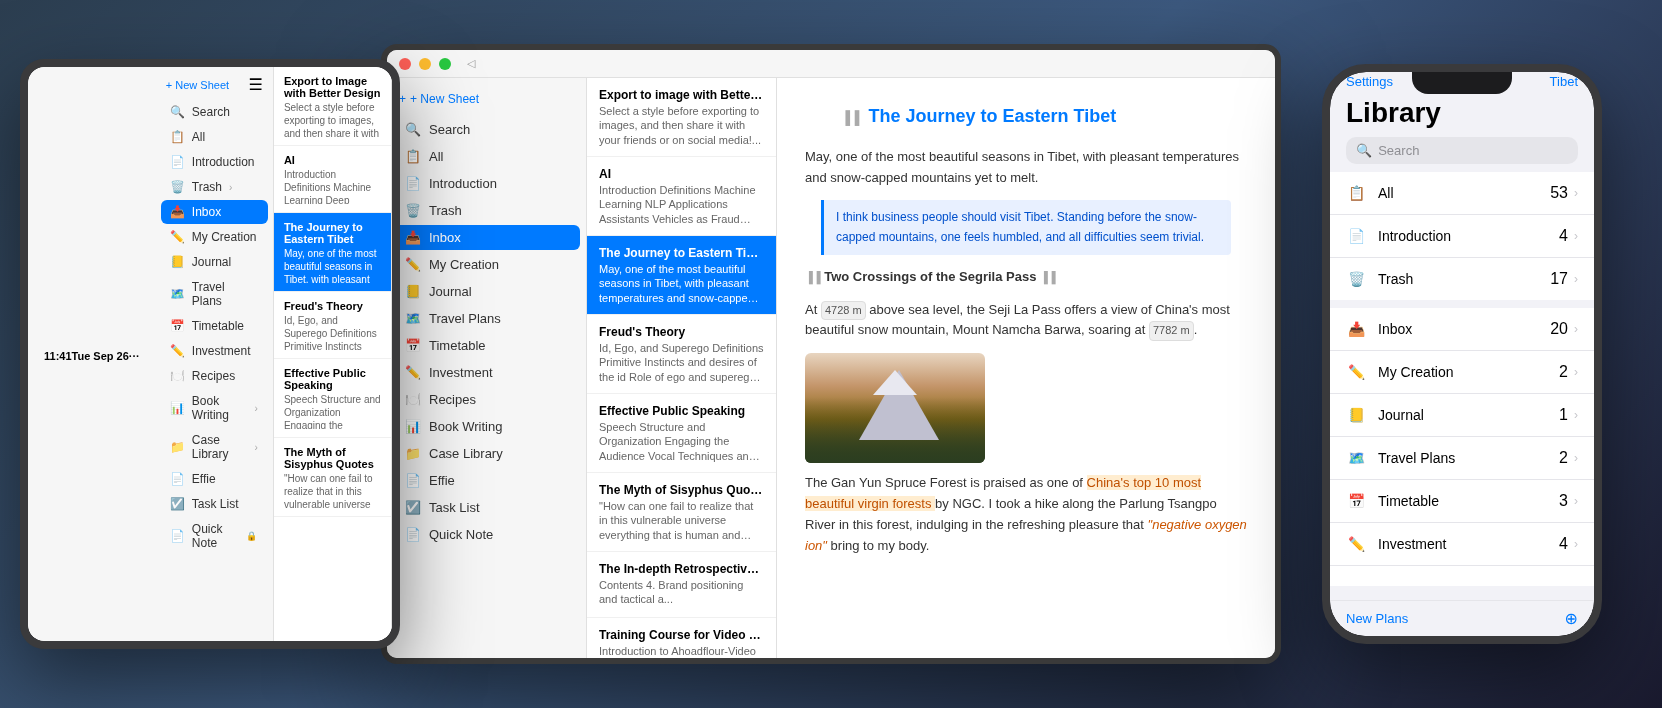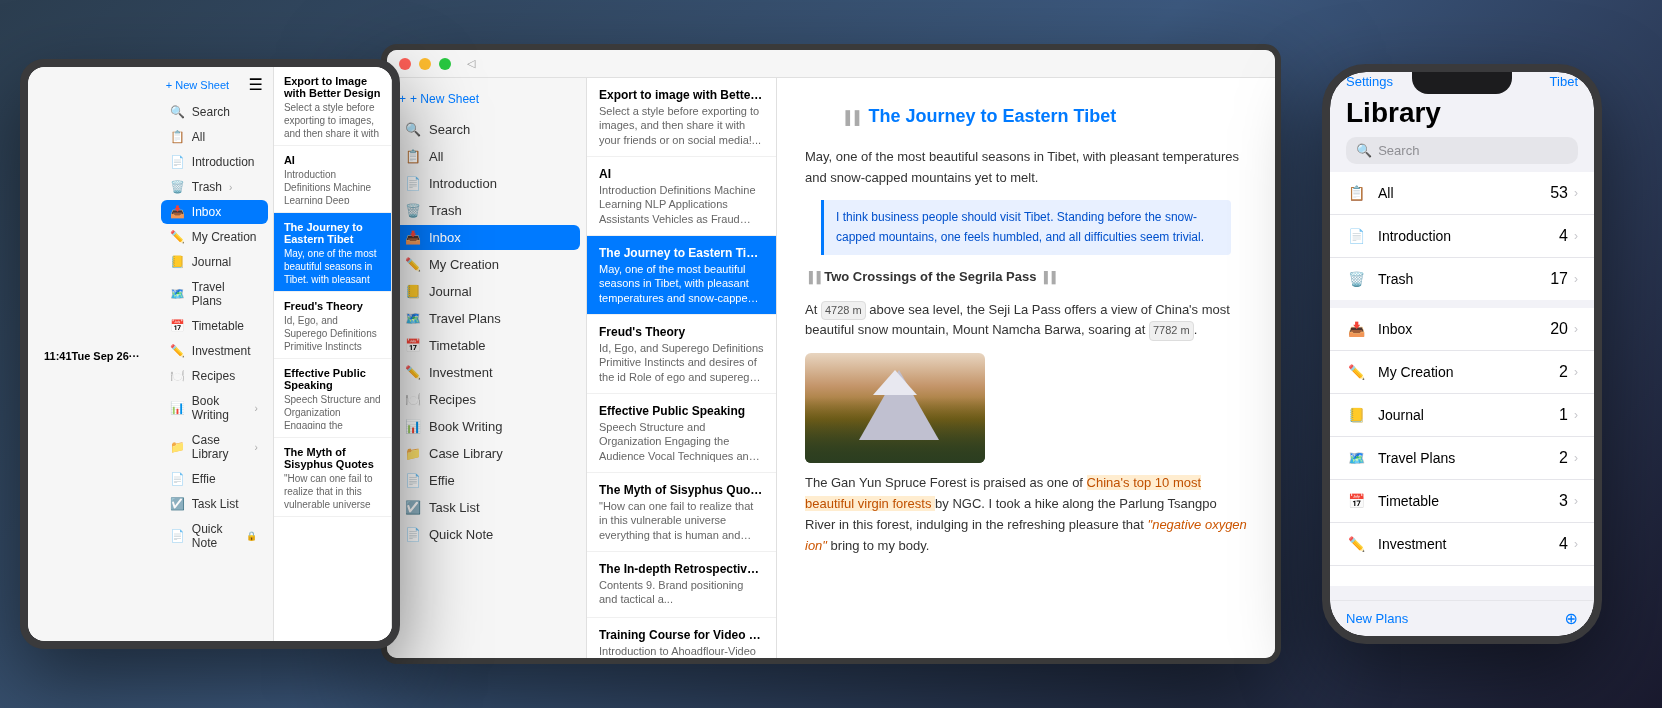--- a/index.html
+++ b/index.html
@@ -738,21 +738,21 @@
           <div class="mac-note-item">
             <div class="mac-note-title">Effective Public Speaking</div>
             <div class="mac-note-preview">Speech Structure and Organization Engaging the Audience Vocal Techniques and onco Vocal Techniques and Delive...</div>
           </div>
           <div class="mac-note-item">
             <div class="mac-note-title">The Myth of Sisyphus Quotes</div>
             <div class="mac-note-preview">"How can one fail to realize that in this vulnerable universe everything that is human and solely human t is human and solely human assu...</div>
           </div>
           <div class="mac-note-item">
             <div class="mac-note-title">The In-depth Retrospective of Emerging Consumer Brands in China</div>
-            <div class="mac-note-preview">Contents 9. Brand positioning and tactical a...</div>
+            <div class="mac-note-preview">Contents 4. Brand positioning and tactical a...</div>
           </div>
           <div class="mac-note-item">
             <div class="mac-note-title">Training Course for Video Creators</div>
             <div class="mac-note-preview">Introduction to Ahoadflour-Video Creator's Workflow Topic our-Video Creator's Workflow Top...</div>
           </div>
         </div>
 
         <div class="mac-editor">
           <div class="mac-editor-title">
             <span style="font-size:13px;color:#aaa;margin-right:4px;">▐▐</span>

